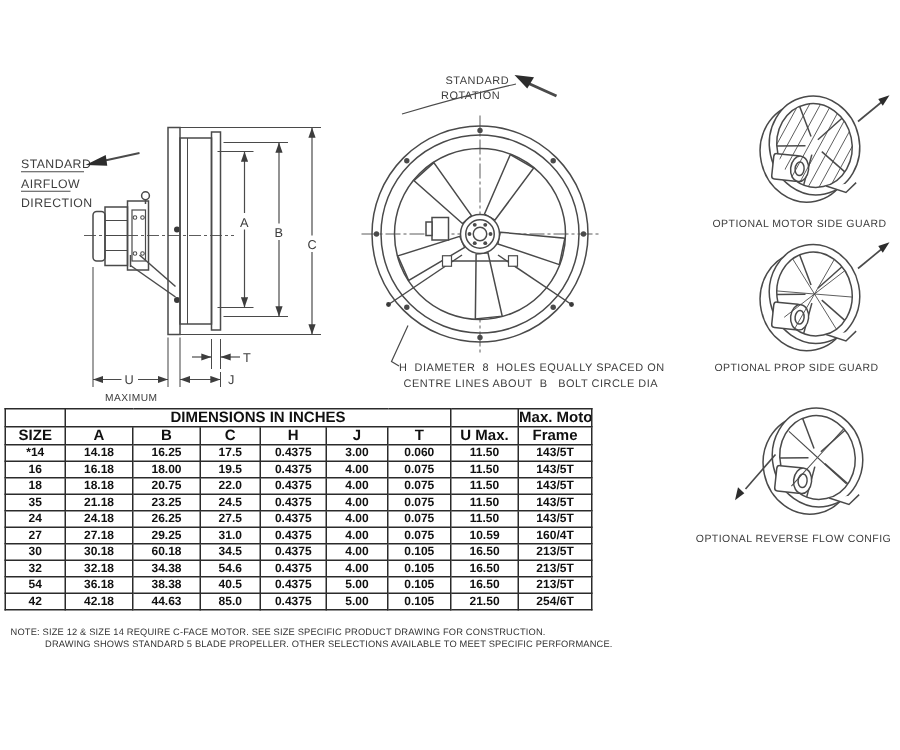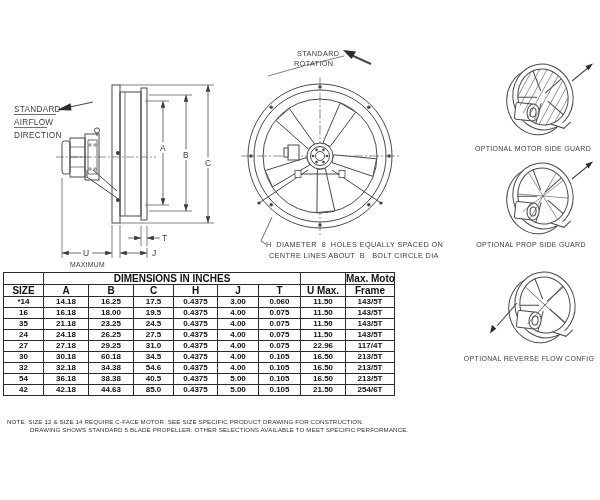--- a/index.html
+++ b/index.html
@@ -316,20 +316,31 @@
         <td data-name="dim-cell">16.18</td>
         <td data-name="dim-cell">18.00</td>
         <td data-name="dim-cell">19.5</td>
         <td data-name="dim-cell">0.4375</td>
         <td data-name="dim-cell">4.00</td>
         <td data-name="dim-cell">0.075</td>
         <td data-name="dim-cell">11.50</td>
         <td data-name="dim-cell">143/5T</td>
       </tr>
       <tr data-name="table-row">
+        <td data-name="size-cell">18</td>
+        <td data-name="dim-cell">18.18</td>
+        <td data-name="dim-cell">20.75</td>
+        <td data-name="dim-cell">22.0</td>
+        <td data-name="dim-cell">0.4375</td>
+        <td data-name="dim-cell">4.00</td>
+        <td data-name="dim-cell">0.075</td>
+        <td data-name="dim-cell">11.50</td>
+        <td data-name="dim-cell">143/5T</td>
+      </tr>
+      <tr data-name="table-row">
         <td data-name="size-cell">35</td>
         <td data-name="dim-cell">21.18</td>
         <td data-name="dim-cell">23.25</td>
         <td data-name="dim-cell">24.5</td>
         <td data-name="dim-cell">0.4375</td>
         <td data-name="dim-cell">4.00</td>
         <td data-name="dim-cell">0.075</td>
         <td data-name="dim-cell">11.50</td>
         <td data-name="dim-cell">143/5T</td>
       </tr>
@@ -345,22 +356,22 @@
         <td data-name="dim-cell">143/5T</td>
       </tr>
       <tr data-name="table-row">
         <td data-name="size-cell">27</td>
         <td data-name="dim-cell">27.18</td>
         <td data-name="dim-cell">29.25</td>
         <td data-name="dim-cell">31.0</td>
         <td data-name="dim-cell">0.4375</td>
         <td data-name="dim-cell">4.00</td>
         <td data-name="dim-cell">0.075</td>
-        <td data-name="dim-cell">22.96</td>
-        <td data-name="dim-cell">117/4T</td>
+        <td data-name="dim-cell">10.59</td>
+        <td data-name="dim-cell">160/4T</td>
       </tr>
       <tr data-name="table-row">
         <td data-name="size-cell">30</td>
         <td data-name="dim-cell">30.18</td>
         <td data-name="dim-cell">60.18</td>
         <td data-name="dim-cell">34.5</td>
         <td data-name="dim-cell">0.4375</td>
         <td data-name="dim-cell">4.00</td>
         <td data-name="dim-cell">0.105</td>
         <td data-name="dim-cell">16.50</td>

